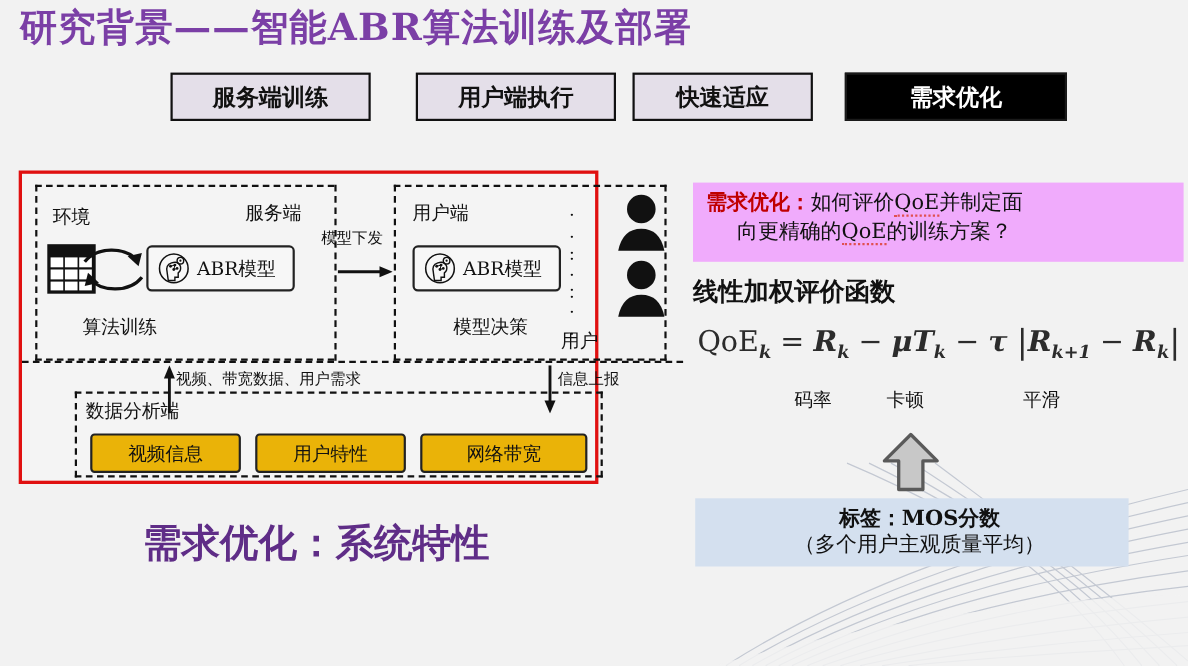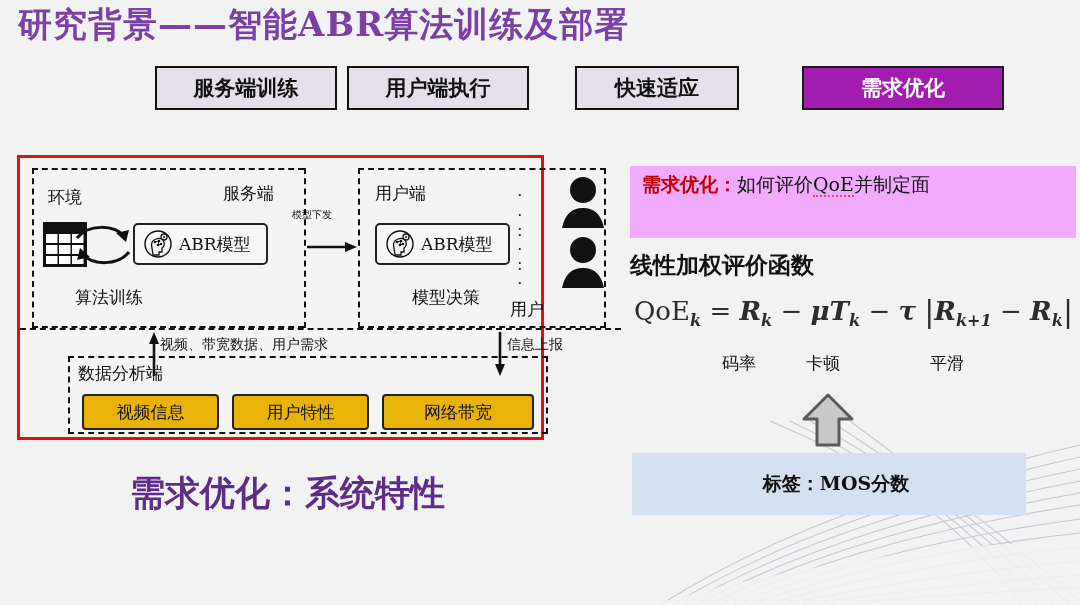--- a/index.html
+++ b/index.html
@@ -25,23 +25,23 @@
 
   
   .chip{
     position:absolute;top:66px;height:40px;
     border:2.5px solid #111;background:#e4dfe9;
     display:flex;align-items:center;justify-content:center;
     font-size:21px;font-weight:700;color:#111;
     font-family:Liberation Mono, monospace;
   }
   .chip.c1{left:155px;width:178px;}
-  .chip.c2{left:347px;width:178px;}
+  .chip.c2{left:378px;width:178px;}
   .chip.c3{left:575px;width:160px;}
-  .chip.c4{left:802px;width:198px;background:#a21caf;color:#fff;border-color:#1a1a1a;}
+  .chip.c4{left:768px;width:198px;background:#000000;color:#fff;border-color:#1a1a1a;}
 
   
   .diagram{
     position:absolute;left:17px;top:155px;width:527px;height:285px;
     border:3px solid #e01010;background:#f4f4f4;box-sizing:border-box;
   }
   .dash{position:absolute;box-sizing:border-box;}
   .d-server{left:12px;top:10px;width:272px;height:160px;border:2px dashed #111;border-right:none;}
   .d-serverR{left:284px;top:10px;width:0;height:160px;border-left:2px dashed #111;}
   .d-clientL{left:338px;top:10px;width:0;height:160px;border-left:2px dashed #111;}
@@ -50,21 +50,21 @@
   .d-analysis{left:48px;top:198px;width:480px;height:78px;border:2px dashed #111;}
 
   .lbl{position:absolute;font-size:17px;color:#111;white-space:nowrap;
        font-family:"DejaVu Serif","Liberation Serif",serif;}
   .lbl-env{left:28px;top:28px;}
   .lbl-server{left:203px;top:24px;}
   .lbl-client{left:355px;top:24px;}
   .lbl-train{left:55px;top:128px;}
   .lbl-decision{left:392px;top:128px;}
   .lbl-user{left:490px;top:140px;}
-  .lbl-deploy{left:272px;top:50px;font-size:10px;}
+  .lbl-deploy{left:272px;top:50px;font-size:14px;}
   .lbl-report{left:487px;top:178px;font-size:14px;}
   .lbl-upflow{left:140px;top:178px;font-size:14px;}
   .lbl-analysis{left:58px;top:204px;font-size:17px;}
 
   .modelbox{
     position:absolute;height:42px;
     border:2.5px solid #222;border-radius:5px;background:#f7f7f7;
     display:flex;align-items:center;gap:6px;padding:0 8px;box-sizing:border-box;
   }
   .modelbox.m1{left:113px;top:65px;width:135px;}
@@ -267,20 +267,23 @@
 
     <div class="smallbox sb1">视频信息</div>
     <div class="smallbox sb2">用户特性</div>
     <div class="smallbox sb3">网络带宽</div>
   </div>
 
   <div class="qbox">
     <div class="qline l1">
       <span class="red">需求优化：</span><span>如何评价</span><span class="squig">QoE</span><span>并制定面</span>
     </div>
+    <div class="qline l2">
+      <span>向更精确的</span><span class="squig">QoE</span><span>的训练方案？</span>
+    </div>
   </div>
 
   <div class="sec-title">线性加权评价函数</div>
 
   <div class="formula">
     <span>QoE</span><sub>k</sub>
     <span>=</span>
     <i>R</i><sub>k</sub>
     <span>−</span>
     <i>μ</i><i>T</i><sub>k</sub>
@@ -294,17 +297,18 @@
   <div class="fl fl1">码率</div>
   <div class="fl fl2">卡顿</div>
   <div class="fl fl3">平滑</div>
 
   <svg class="uparrow" width="56" height="56" viewBox="0 0 56 56">
     <polygon points="28,3 52,27 39,27 39,53 17,53 17,27 4,27" fill="#c8c8c8" stroke="#5a5a5a" stroke-width="3" stroke-linejoin="round"></polygon>
   </svg>
 
   <div class="mosbox">
     <div class="b">标签：MOS分数</div>
+    <div>（多个用户主观质量平均）</div>
   </div>
 
   <div class="bigpurple">需求优化：系统特性</div>
 
 </div>
 
 </body></html>

